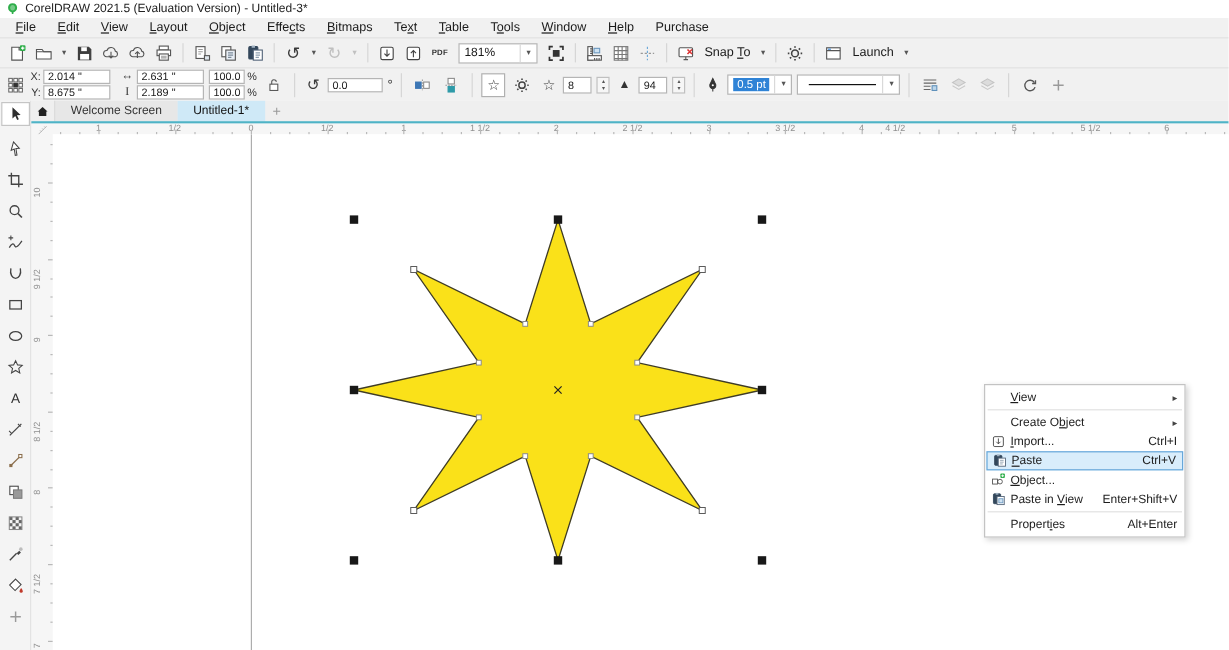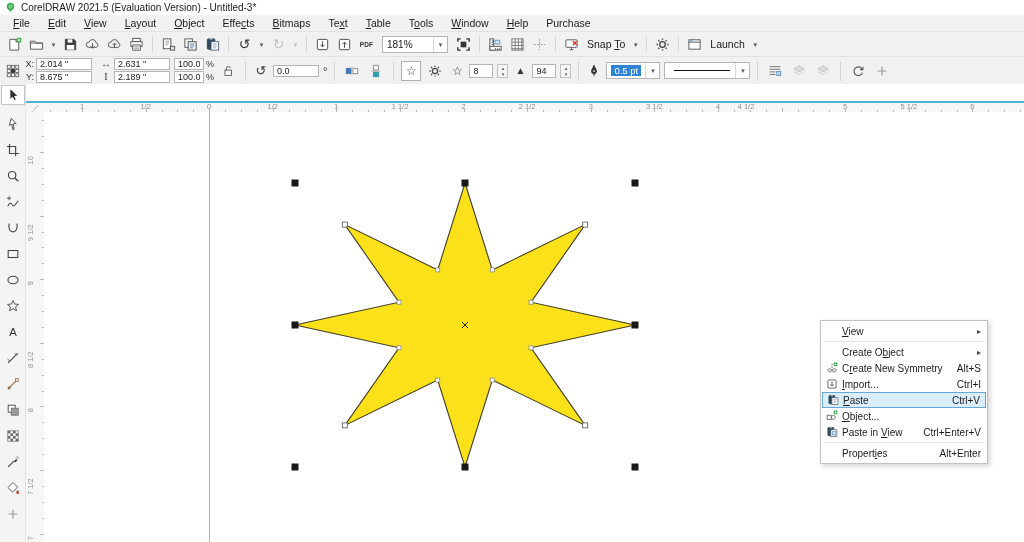--- a/index.html
+++ b/index.html
@@ -453,20 +453,30 @@
           <path d="M13.6 3.2v3.2h-3.2" stroke="#555" stroke-width="1.3"></path>
         </svg>
       </span>
     <span class="pbtn">
         <svg viewBox="0 0 16 16" fill="none" stroke-width="1">
           <path d="M8 3v10M3 8h10" stroke="#9a9a9a" stroke-width="1.4"></path>
         </svg>
       </span>
   </div>
 
+  <div class="tabrow">
+    <span class="hometab">
+        <svg viewBox="0 0 16 16" fill="none" stroke-width="1">
+          <path d="M2 8.5L8 3l6 5.5h-1.5V14H3.5V8.5z" fill="#222" stroke="none"></path>
+        </svg>
+      </span>
+    <span class="dtab inactive">Welcome Screen</span>
+    <span class="dtab active">Untitled-1*</span>
+    <span class="newtab">+</span>
+  </div>
   <div class="tealline"></div>
 
   <span class="rorigin">
       <svg viewBox="0 0 16 16" fill="none" stroke-width="1">
         <path d="M2 14L14 2" stroke="#999"></path>
         <path d="M4.5 8.5L6 10M7.5 5.5L9 7M10.5 2.5L12 4" stroke="#999"></path>
       </svg>
     </span>
   <div class="hruler" id="hruler">
       <span class="rlab" style="left:38px">1</span>
@@ -728,33 +738,20 @@
       </div>
       <div class="cmsep"></div>
       <div class="cmrow">
         <span class="cmicon"></span>
         <span class="cmlabel">Create O<u>b</u>ject</span>
         <span class="cmsub">▸</span>
       </div>
       <div class="cmrow">
         <span class="cmicon">
           <svg viewBox="0 0 16 16" fill="none" stroke-width="1">
-            <circle cx="4.8" cy="11" r="2.2" stroke="#555"></circle>
-            <circle cx="11.2" cy="11" r="2.2" stroke="#555"></circle>
-            <path d="M8 2.5V14" stroke="#555" stroke-dasharray="2 1.4"></path>
-            <rect x="10.2" y="0.8" width="5" height="5" rx="1" fill="#2fae4a" stroke="none"></rect>
-            <path d="M12.7 1.8v3M11.2 3.3h3" stroke="#fff"></path>
-          </svg>
-        </span>
-        <span class="cmlabel">C<u>r</u>eate New Symmetry</span>
-        <span class="cmshort">Alt+S</span>
-      </div>
-      <div class="cmrow">
-        <span class="cmicon">
-          <svg viewBox="0 0 16 16" fill="none" stroke-width="1">
             <rect x="2.5" y="2.5" width="11" height="11" rx="1.5" fill="#fff" stroke="#444"></rect>
             <path d="M8 4.5v6M5.7 8.2L8 10.5l2.3-2.3" stroke="#444"></path>
           </svg>
         </span>
         <span class="cmlabel"><u>I</u>mport...</span>
         <span class="cmshort">Ctrl+I</span>
       </div>
       <div class="cmrow hl">
         <span class="cmicon">
           <svg viewBox="0 0 16 16" fill="none" stroke-width="1">
@@ -781,21 +778,21 @@
       <div class="cmrow">
         <span class="cmicon">
           <svg viewBox="0 0 16 16" fill="none" stroke-width="1">
             <rect x="2.5" y="2" width="8" height="11" rx="1" fill="#33475b" stroke="#33475b"></rect>
             <rect x="5" y="1" width="3" height="2" fill="#9fb0c0" stroke="none"></rect>
             <rect x="6.5" y="5" width="8" height="9" fill="#fff" stroke="#55667a"></rect>
             <rect x="8.5" y="7.5" width="4.5" height="4.5" fill="#cfe3f3" stroke="#6d99c0"></rect>
           </svg>
         </span>
         <span class="cmlabel">Paste in <u>V</u>iew</span>
-        <span class="cmshort">Ctrl+Enter+V</span>
+        <span class="cmshort">Enter+Shift+V</span>
       </div>
       <div class="cmsep"></div>
       <div class="cmrow">
         <span class="cmicon"></span>
         <span class="cmlabel">Propert<u>i</u>es</span>
         <span class="cmshort">Alt+Enter</span>
       </div>
     </div>
 
 </div>

